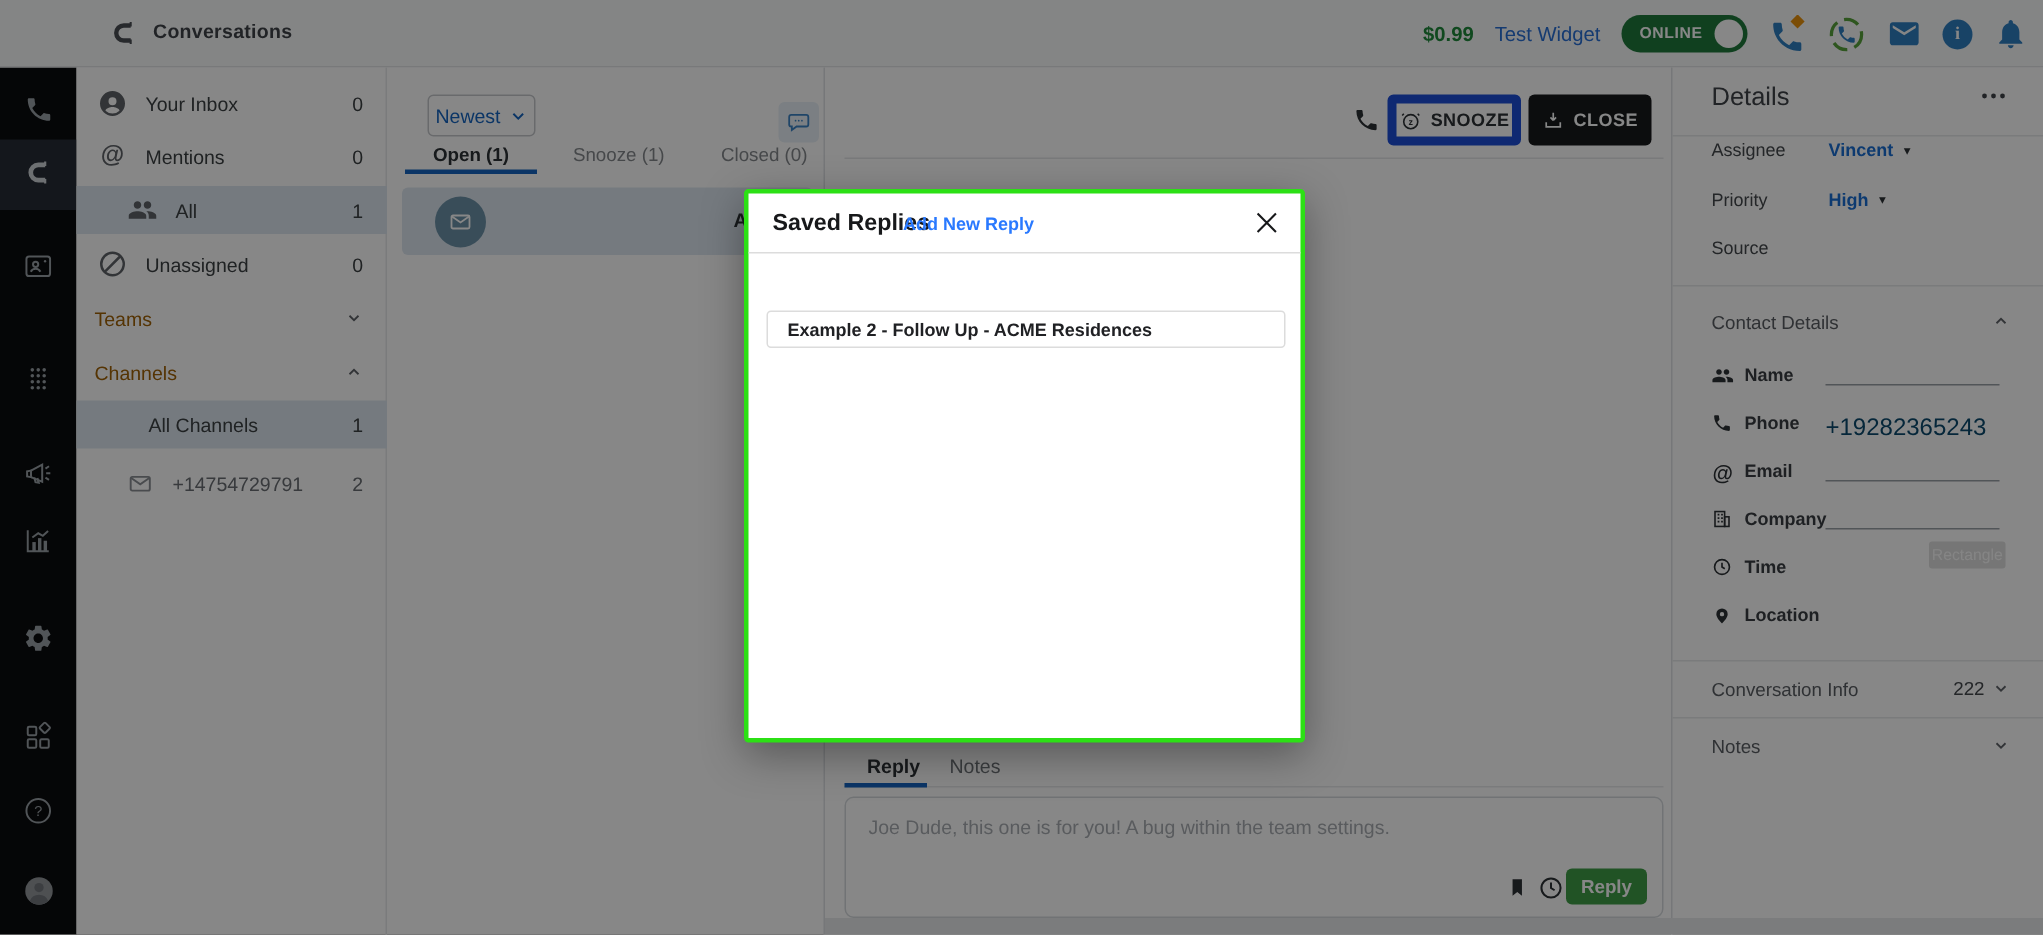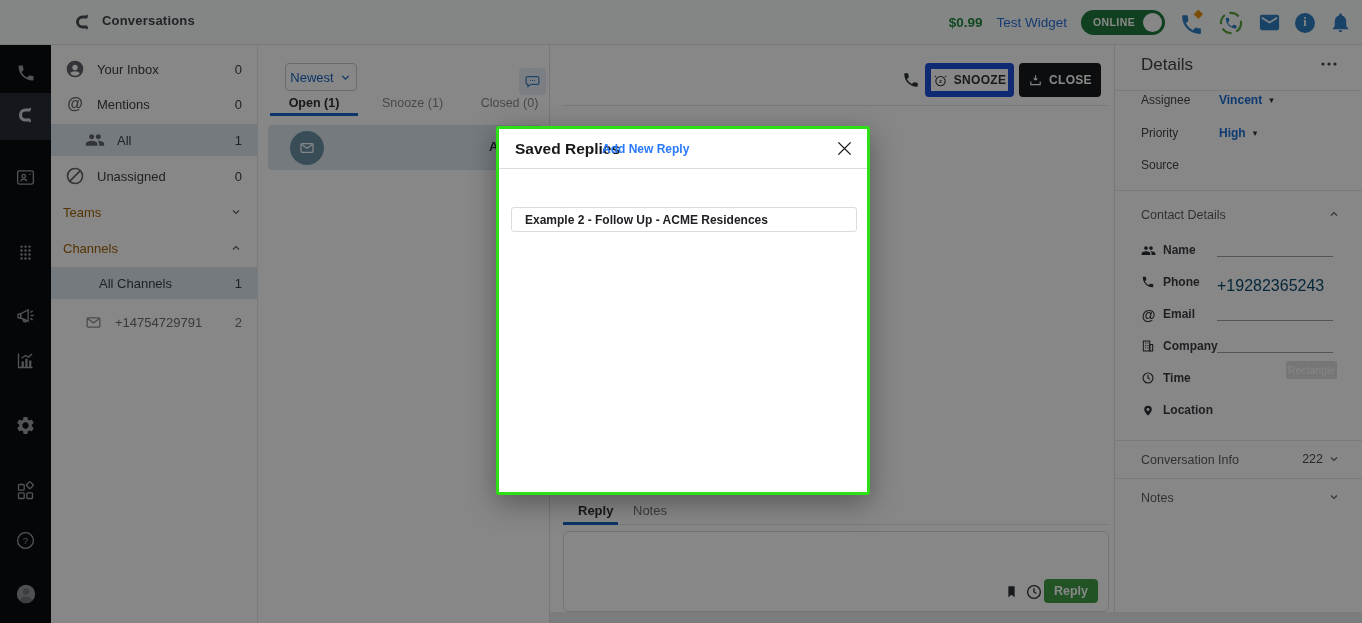--- a/index.html
+++ b/index.html
@@ -345,20 +345,21 @@
       <span>CLOSE</span>
     </div>
     <div class="abs hdr-div"></div>
 
     <div class="abs ctab-active">Reply</div>
     <div class="abs ctab-idle">Notes</div>
     <div class="abs ctab-line"></div>
     <div class="abs ctab-underline"></div>
 
     <div class="abs compose">
+      <div class="composemsg">Joe Dude, this one is for you! A bug within the team settings.</div>
       <span style="position:absolute;right:89px;bottom:12px;color:#2d3135">
         <svg width="15" height="15" viewBox="0 0 24 24" fill="currentColor">
             <path d="M7 3.5h10V21l-5-4-5 4z"></path>
           </svg>
       </span>
       <span style="position:absolute;right:65px;bottom:10px;color:#2d3135">
         <svg width="18" height="18" viewBox="0 0 24 24" fill="none" stroke="currentColor" stroke-width="1.8">
             <circle cx="12" cy="12" r="8.5"></circle>
             <path d="M12 7v5l3.2 2"></path>
           </svg>

